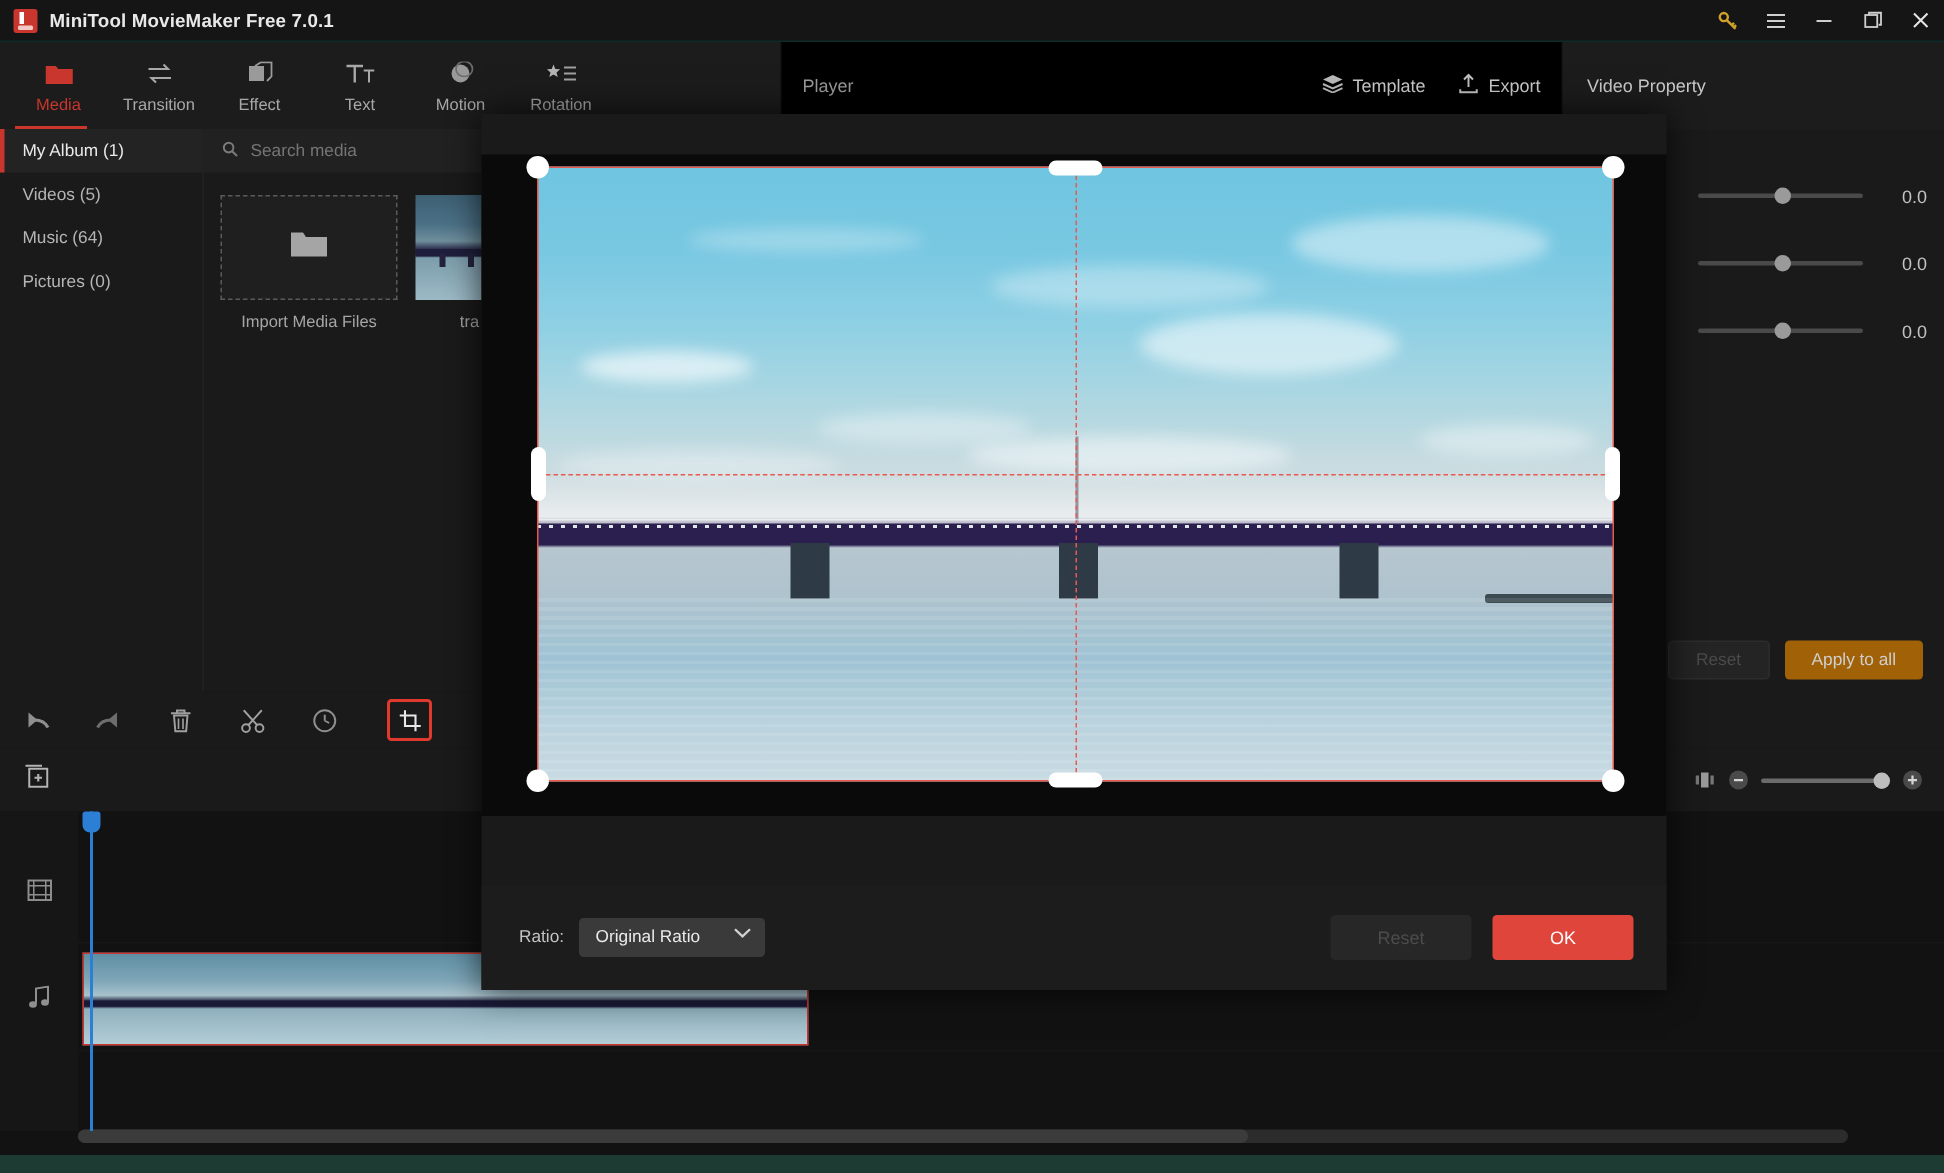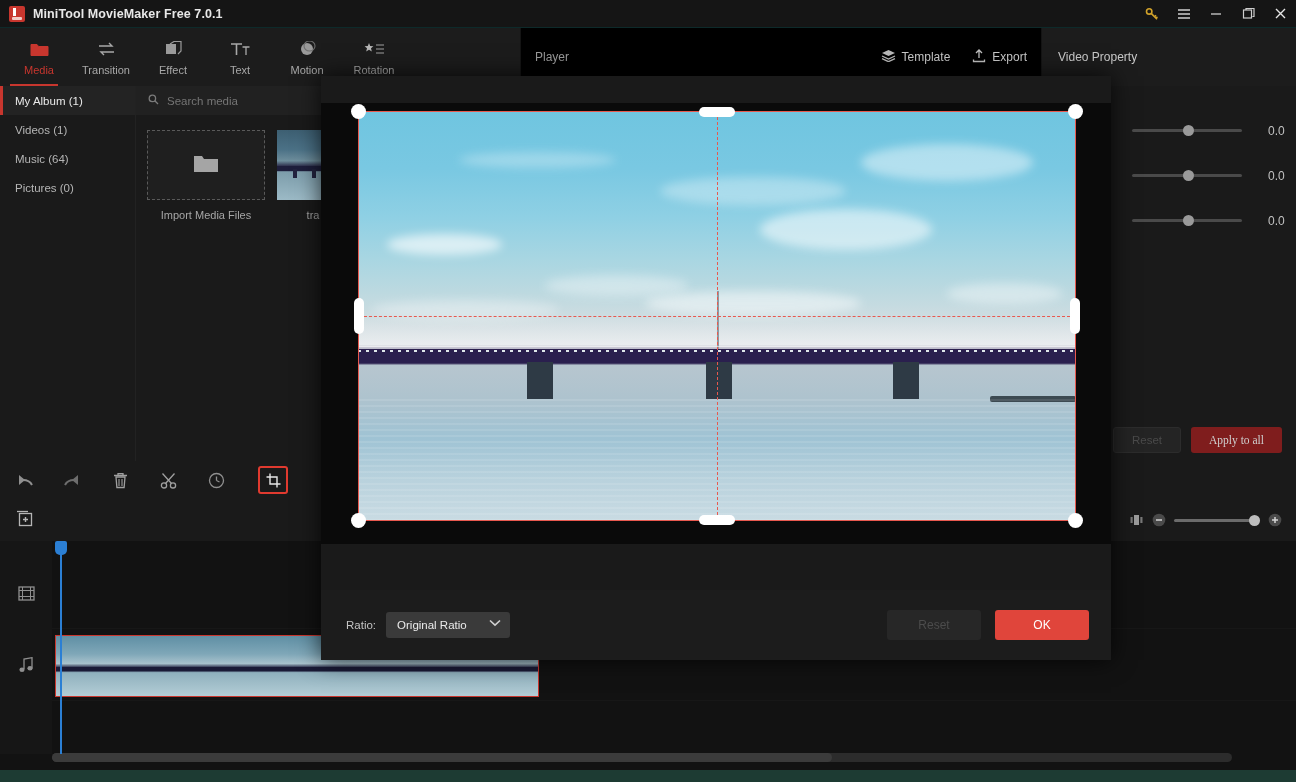--- a/index.html
+++ b/index.html
@@ -106,21 +106,21 @@
   .slider .knob{ position:absolute; left:46%; top:-4px; width:11px;height:11px;border-radius:50%; background:#9a9a9a;}
   .pval{ margin-left:26px; font-size:12px; color:#c2c2c2;}
   .prow-sel{ display:flex; align-items:center; padding-left:130px; margin-top:4px;}
   .selbox{ width:110px; height:22px; background:#2e2e2e; border-radius:2px; display:flex; align-items:center; justify-content:center;
      font-size:11.5px; color:#c6c6c6; position:relative;}
   .selbox .chev{ position:absolute; right:8px; top:4px; color:#b5b5b5; font-size:10px;}
   .trash{ margin-left:14px; color:#8d8d8d;}
   .prop-foot{ position:absolute; left:0; bottom:46px; width:254px; display:flex; justify-content:flex-end; gap:10px; padding-right:14px;}
   .pbtn{ height:26px; padding:0 18px; border-radius:3px; font-size:11.5px; display:flex; align-items:center; justify-content:center;}
   .pbtn.reset{ background:#242424; color:#4a4a4a; border:1px solid #2c2c2c;}
-  .pbtn.apply{ background:#7f1d1d; color:#cfcfcf;font-family:Liberation Serif, serif;}
+  .pbtn.apply{ background:#a16207; color:#cfcfcf;}
 
   
   .zoom-bar{ position:absolute; left:1042px; top:499px; width:254px; height:42px; background:#1a1a1a;
      display:flex; align-items:center; justify-content:flex-end; gap:8px; padding-right:14px;}
   .zs{ position:relative; width:86px; height:3px; background:#6b6b6b; border-radius:2px;}
   .zs .zknob{ position:absolute; right:0; top:-4px; width:11px;height:11px;border-radius:50%;background:#bdbdbd;}
   .zicon{ color:#9a9a9a; font-size:13px; display:flex; align-items:center; justify-content:center;}
 
   
   .tl-tools{ position:absolute; left:0; top:499px; width:1042px; height:42px; background:#1a1a1a; display:flex; align-items:center;}
@@ -331,21 +331,21 @@
   <div class="vp-head">
     <span>Video Property</span>
   </div>
 
   <div class="media-panel">
     <div class="media-tabs">
       <div class="mt-item sel">
         <span>My Album (1)</span>
       </div>
       <div class="mt-item">
-        <span>Videos (1)</span>
+        <span>Videos (5)</span>
       </div>
       <div class="mt-item">
         <span>Music (64)</span>
       </div>
       <div class="mt-item">
         <span>Pictures (0)</span>
       </div>
     </div>
     <div class="search-bar">
       <span class="sicon">

